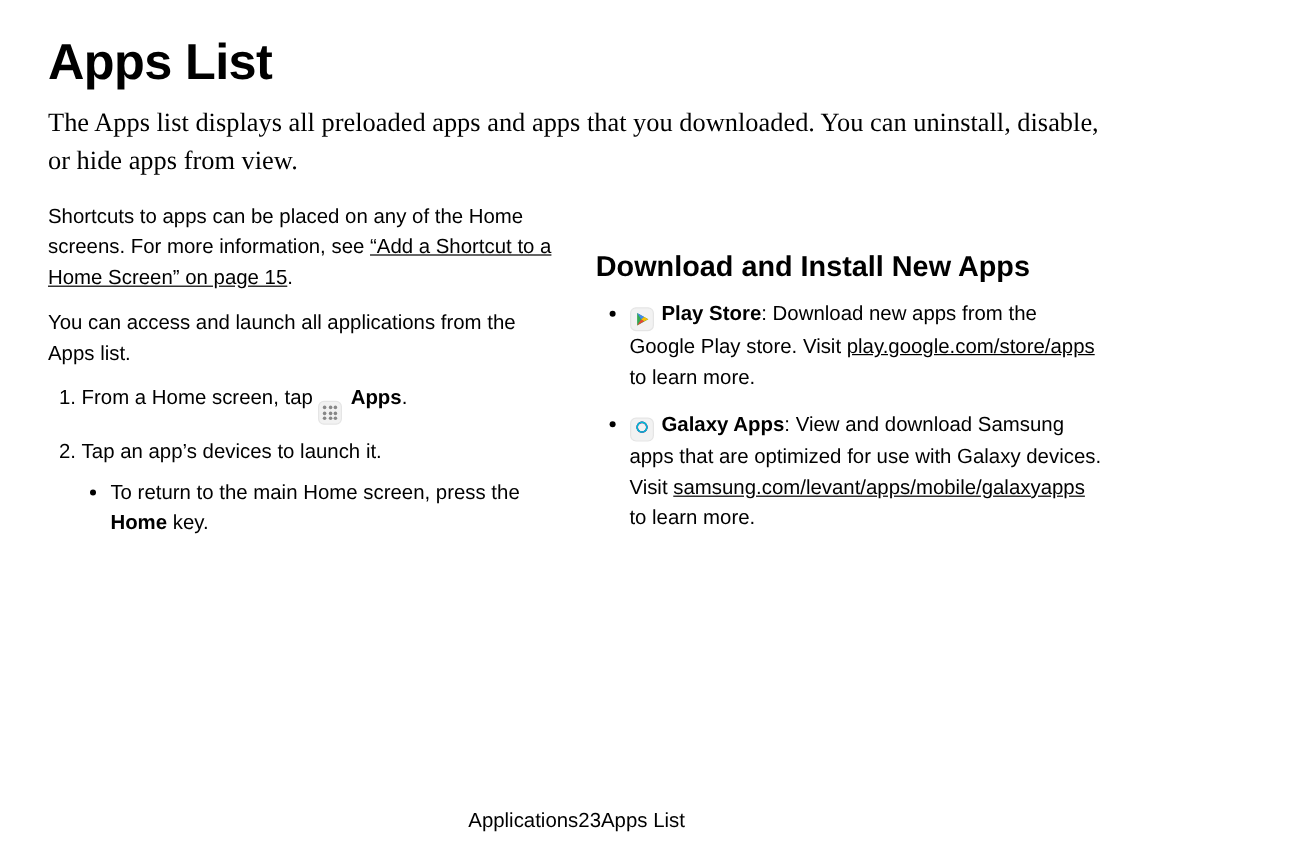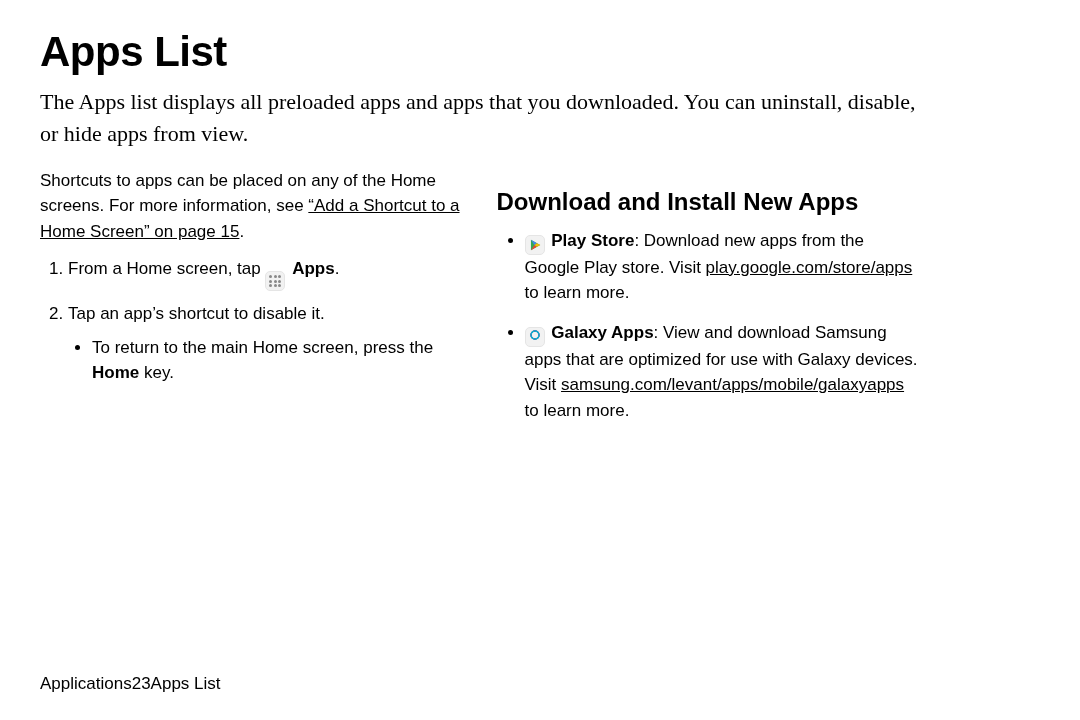--- a/index.html
+++ b/index.html
@@ -19,20 +19,21 @@
   .intro {
     font-size: 22px;
     line-height: 1.45;
     margin-bottom: 18px;
     max-width: 960px;
     font-family: Liberation Serif, serif;
   }
   .columns {
     display: flex;
     gap: 32px;
+    align-items: flex-end;
   }
   .col {
     flex: 1;
     font-size: 17px;
     line-height: 1.5;
   }
   .col p { margin-bottom: 12px; }
   .h2 {
     font-size: 24px;
     font-weight: 800;
@@ -96,61 +97,62 @@
     position: relative;
   }
   .icon-galaxy svg { width: 16px; height: 16px; display: inline-block; vertical-align: -3px; }
 
   .footer {
     position: absolute;
     bottom: 26px;
     left: 40px;
     right: 40px;
     display: flex;
-    justify-content: flex-start;
+    justify-content: center;
     font-size: 17px;
   }
 </style>
 </head>
 <body>
 
 <div class="page">
 
   <h1 class="title">Apps List</h1>
 
   <p class="intro">The Apps list displays all preloaded apps and apps that you downloaded. You can uninstall, disable, or hide apps from view.</p>
 
   <div class="columns">
 
     <div class="col">
       <p>
         <span>Shortcuts to apps can be placed on any of the Home screens. For more information, see </span><span class="link">“Add a Shortcut to a Home Screen” on page 15</span><span>.</span>
       </p>
 
+      <p>You can access and launch all applications from the Apps list.</p>
 
       <ol class="steps">
         <li>
           <span>From a Home screen, tap </span>
           <span class="icon-sq icon-apps">
             <span class="apps-grid">
                 <span></span>
                 <span></span>
                 <span></span>
                 <span></span>
                 <span></span>
                 <span></span>
                 <span></span>
                 <span></span>
                 <span></span>
               </span>
           </span>
           <span class="bold">Apps</span><span>.</span>
         </li>
         <li>
-          <span>Tap an app’s shortcut to disable it.</span>
+          <span>Tap an app’s devices to launch it.</span>
           <ul class="sub">
             <li>
               <span>To return to the main Home screen, press the </span><span class="bold">Home</span><span> key.</span>
             </li>
           </ul>
         </li>
       </ol>
     </div>
 
     <div class="col">

